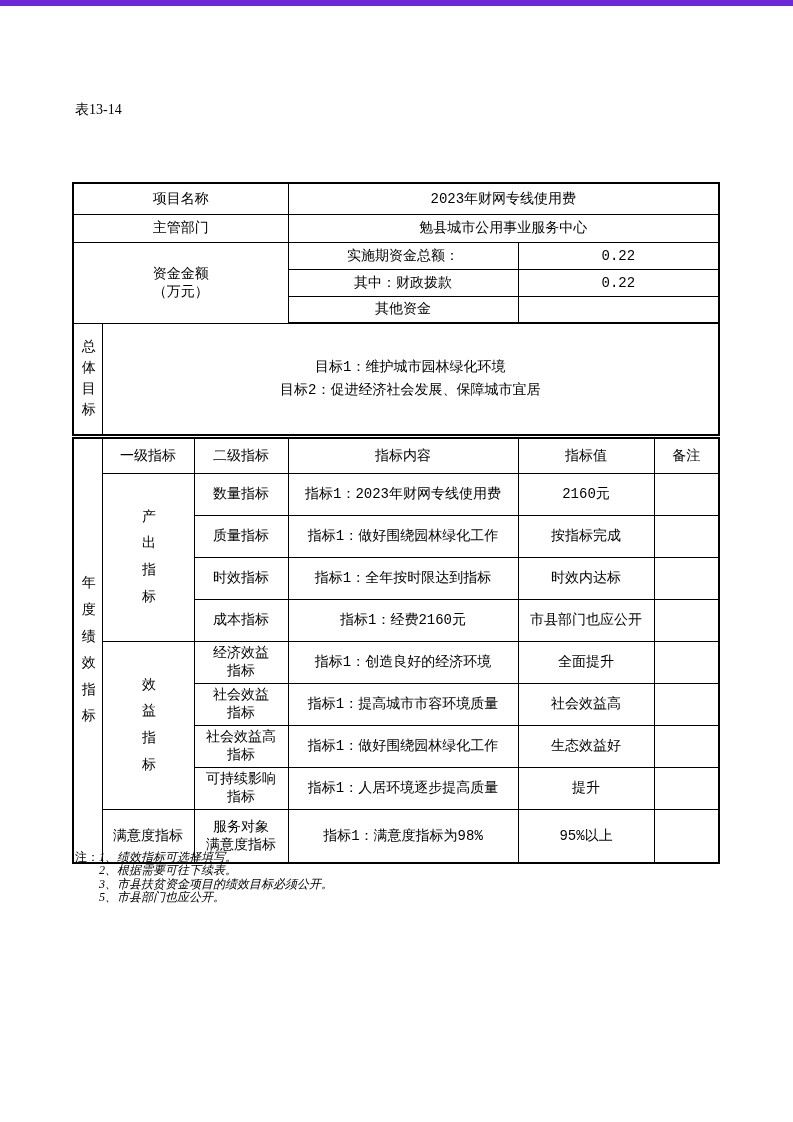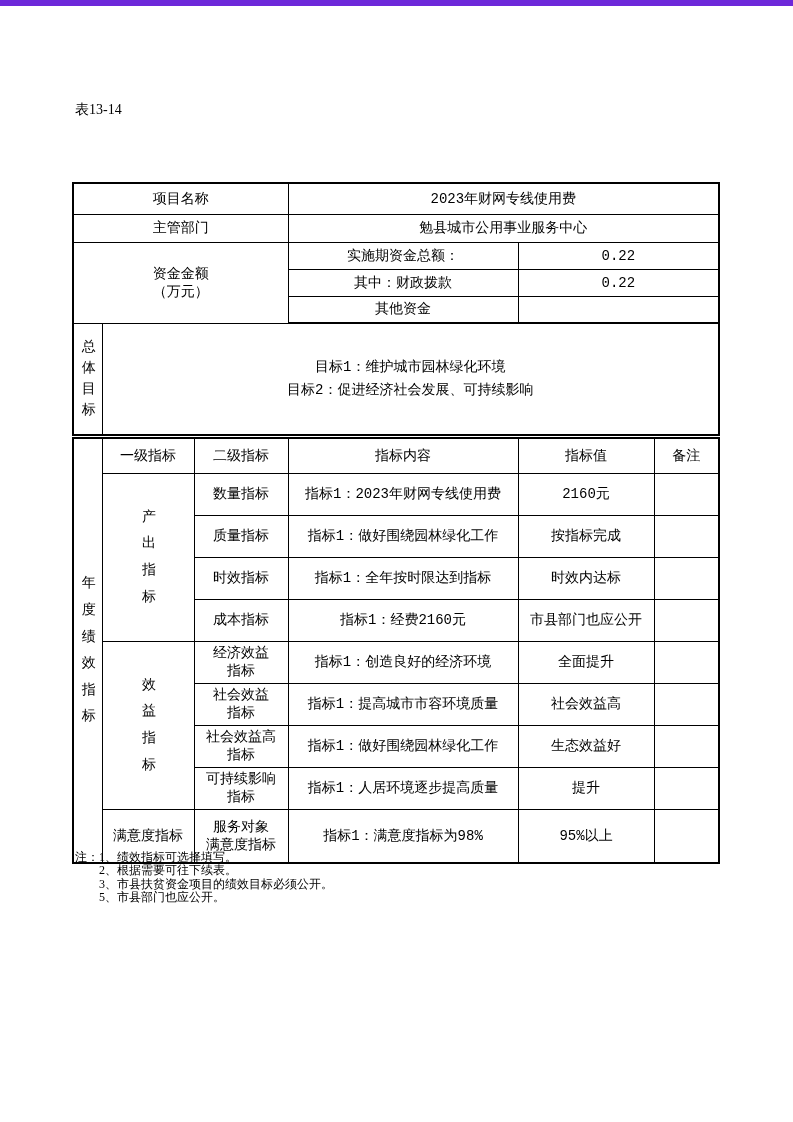--- a/index.html
+++ b/index.html
@@ -76,21 +76,21 @@
   .notes {
     position: absolute;
     left: 75px;
     top: 845px;
     font-size: 12px;
     line-height: 1.12;
     display: flex;
     align-items: flex-start;
   }
   .notes .prefix { white-space: nowrap; }
-  .notes .note-item { white-space: nowrap; }
+  .notes .note-item { white-space: nowrap; font-style: italic; }
 </style>
 </head>
 <body>
 
 <div class="page">
 
   <div class="tbl-label">表13-14</div>
 
 
   <table class="main">
@@ -127,21 +127,21 @@
       <tr class="h27 sec-end">
         <td>其他资金</td>
         <td colspan="2"></td>
       </tr>
 
       <tr class="h99 goal-row">
         <td>
           <div class="vtext">总体目标</div>
         </td>
         <td colspan="5" class="goal-content pre">目标1：维护城市园林绿化环境
-目标2：促进经济社会发展、可持续影响</td>
+目标2：促进经济社会发展、保障城市宜居</td>
       </tr>
 
       <tr class="h37">
         <td rowspan="10">
           <div class="vtext loose">年度绩效指标</div>
         </td>
         <td>一级指标</td>
         <td>二级指标</td>
         <td>指标内容</td>
         <td>指标值</td>

